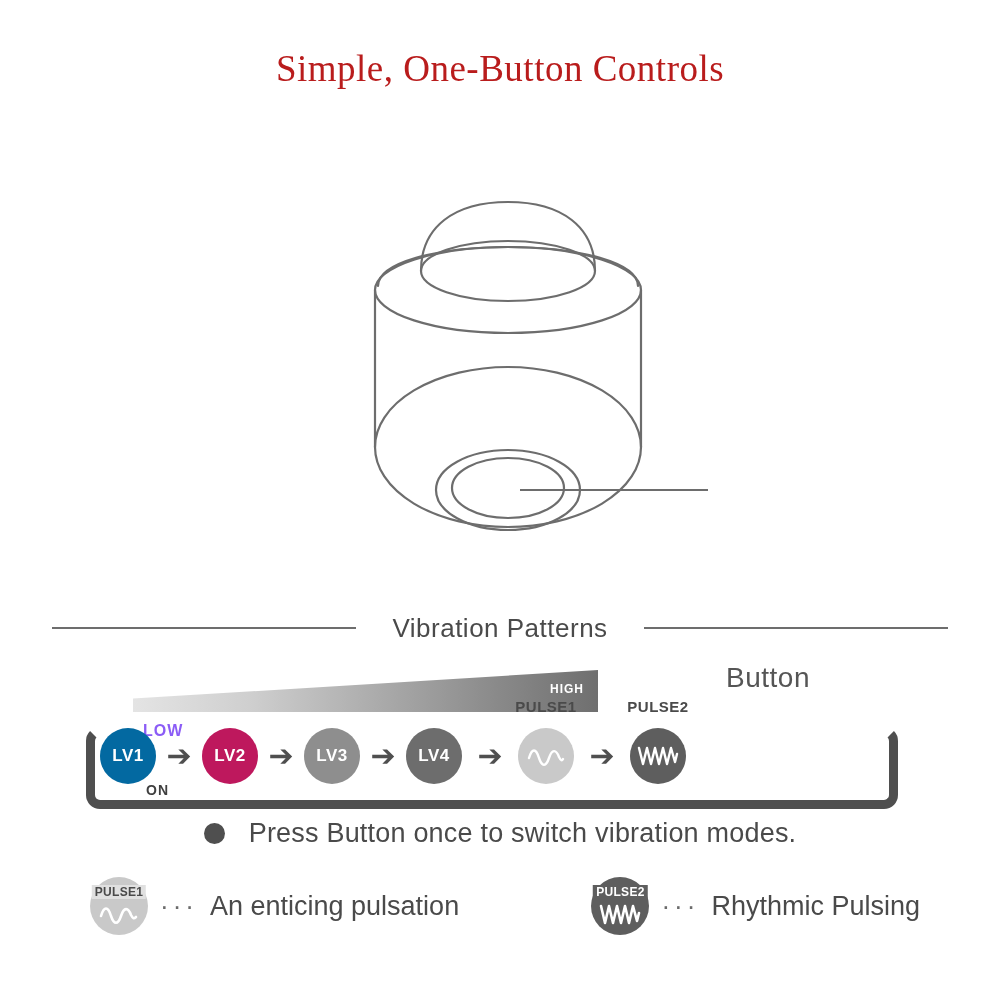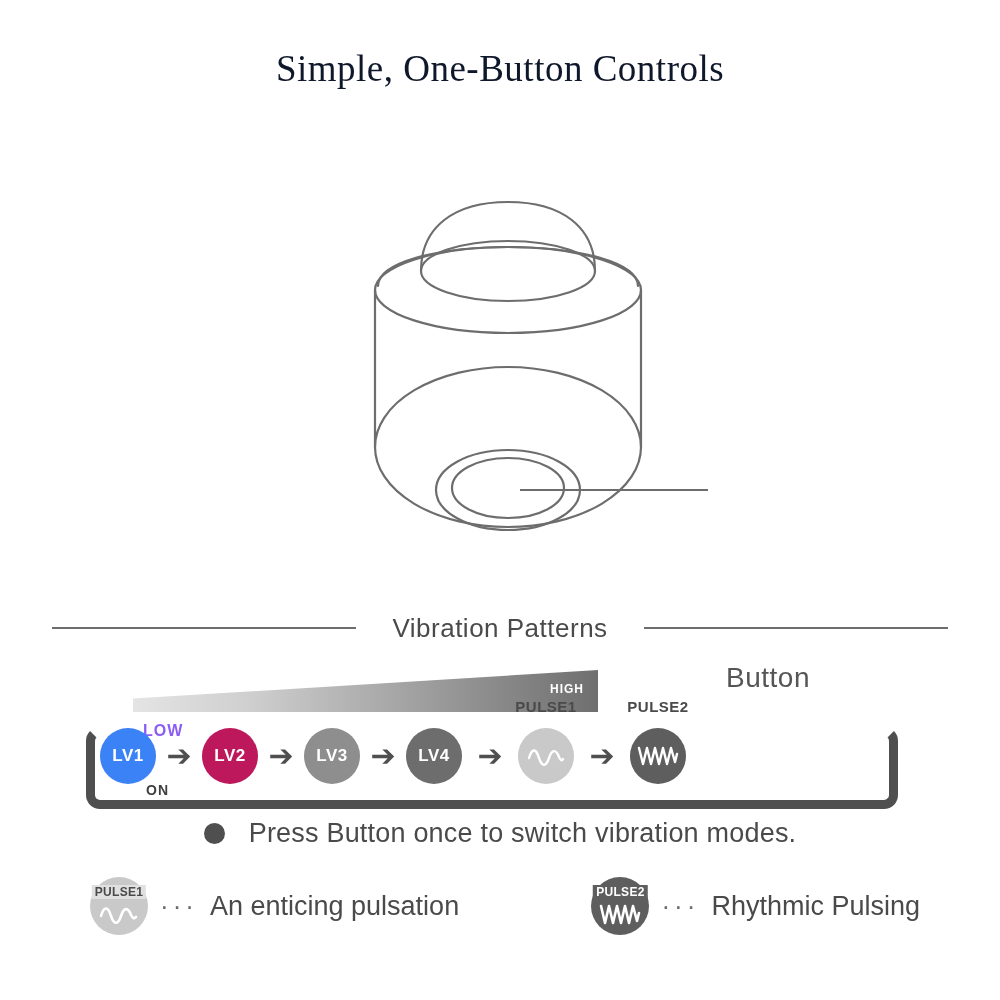--- a/index.html
+++ b/index.html
@@ -15,21 +15,21 @@
     width: 1000px; height: 1000px;
     background: #ffffff;
   }
 
   
   .title-block {
     position: absolute;
     top: 44px; left: 0; width: 1000px;
     text-align: center;
     font-family: "Liberation Serif", serif;
-    color: #0f172a;
+    color: #b91c1c;
   }
   .title-line1 {
     font-size: 37px;
     letter-spacing: 0.5px;
     line-height: 50px;
   }
   .title-line2 {
     font-size: 37px;
     letter-spacing: 0.5px;
     line-height: 58px;
@@ -112,21 +112,21 @@
     border-radius: 50%;
     display: flex;
     align-items: center;
     justify-content: center;
     color: #ffffff;
     font-weight: bold;
     letter-spacing: 0.5px;
     position: relative;
   }
   .node-lv { width: 56px; height: 56px; font-size: 17px; }
-  .lv1 { background: #3b82f6; color: #ffffff; }
+  .lv1 { background: #0369a1; color: #ffffff; }
   .lv2 { background: #be185d; }
   .lv3 { background: #8e8e8e; }
   .lv4 { background: #6d6d6d; }
   .node-pulse { width: 56px; height: 56px; }
   .pulse1 { background: #c9c9c9; }
   .pulse2 { background: #5e5e5e; }
 
   .arrow {
     flex: 0 0 auto;
     width: 46px;

